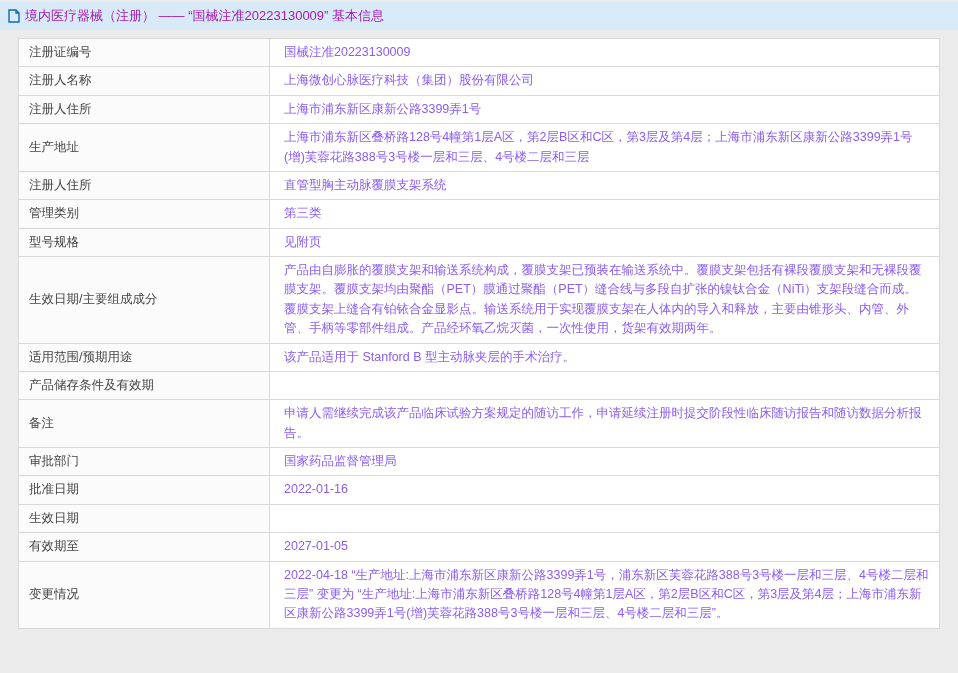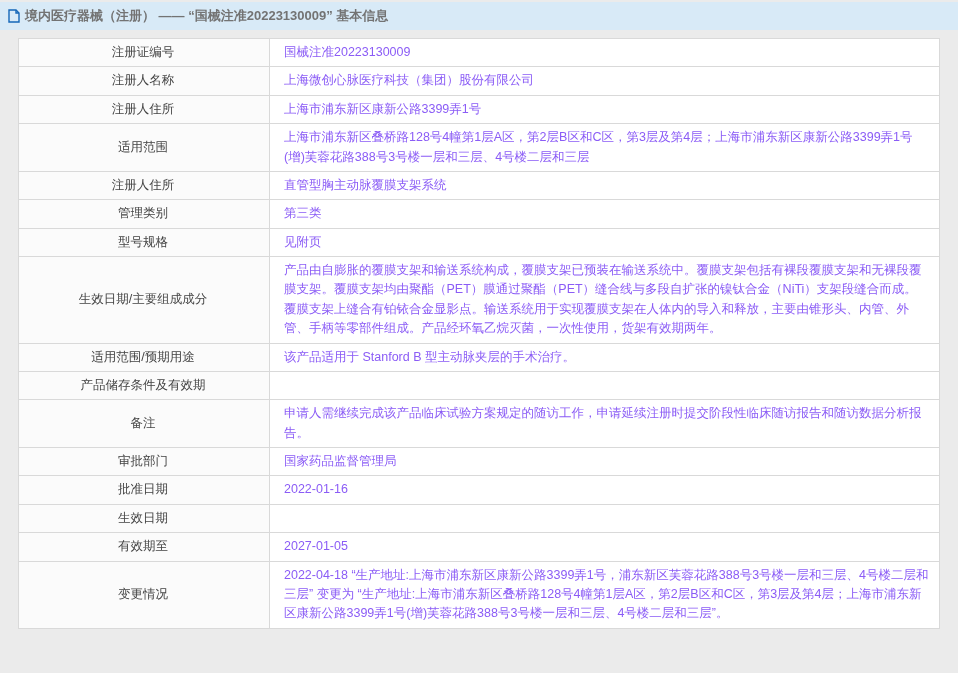--- a/index.html
+++ b/index.html
@@ -8,22 +8,22 @@
     background:#ebebeb;
     font-family:"Liberation Sans","DejaVu Sans",sans-serif;
     color:#333;
     overflow:hidden;
   }
   .title-bar{
     background:#d8eaf7;
     margin:2px 0 0 0;
     padding:5px 8px;
     font-size:13px;
-    font-weight:bold;
-    color:#737373;
+    font-weight:normal;
+    color:#a21caf;
     display:flex;
     align-items:center;
     gap:5px;
   }
   .doc-icon{display:inline-flex;align-items:center;}
   .info-table{
     margin:8px 0 0 18px;
     width:922px;
     background:#ffffff;
     border-collapse:collapse;
@@ -32,21 +32,21 @@
   }
   .info-table td{
     border:1px solid #d9d9d9;
     padding:4px 10px;
     vertical-align:middle;
     line-height:1.55;
     word-break:break-all;
   }
   td.label-cell{
     width:228px;
-    text-align:center;
+    text-align:left;
     background:#fbfbfb;
     color:#444;
     padding-right:12px;
   }
   td.value-cell{
     text-align:left;
     padding-left:14px;
     color:#8b5cf6;
   }
 </style>
@@ -71,21 +71,21 @@
       </tr>
       <tr>
         <td class="label-cell">注册人名称</td>
         <td class="value-cell">上海微创心脉医疗科技（集团）股份有限公司</td>
       </tr>
       <tr>
         <td class="label-cell">注册人住所</td>
         <td class="value-cell">上海市浦东新区康新公路3399弄1号</td>
       </tr>
       <tr>
-        <td class="label-cell">适用范围</td>
+        <td class="label-cell">生产地址</td>
         <td class="value-cell">上海市浦东新区叠桥路128号4幢第1层A区，第2层B区和C区，第3层及第4层；上海市浦东新区康新公路3399弄1号(增)芙蓉花路388号3号楼一层和三层、4号楼二层和三层</td>
       </tr>
       <tr>
         <td class="label-cell">注册人住所</td>
         <td class="value-cell">直管型胸主动脉覆膜支架系统</td>
       </tr>
       <tr>
         <td class="label-cell">管理类别</td>
         <td class="value-cell">第三类</td>
       </tr>

